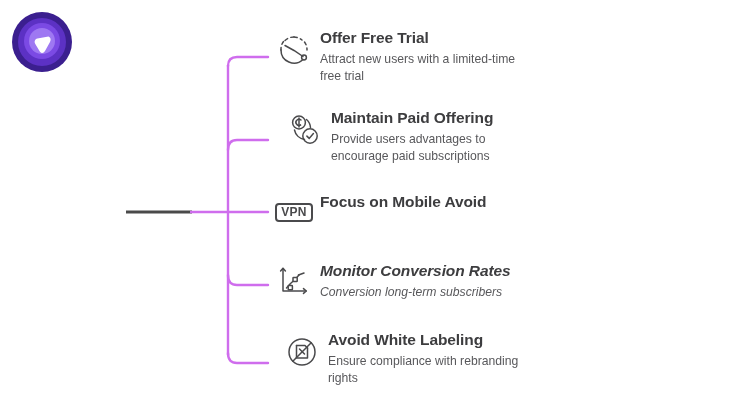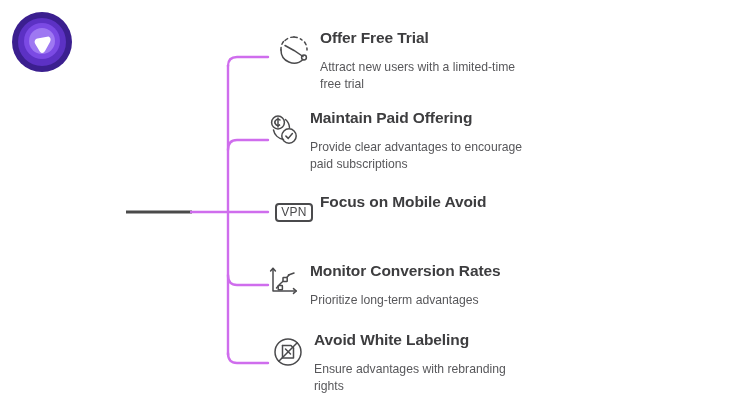--- a/index.html
+++ b/index.html
@@ -32,41 +32,41 @@
     color:#3d3d3f;
     letter-spacing:-0.1px;
     line-height:19px;
     white-space:nowrap;
   }
   .item-desc{
     font-size:12.2px;
     font-weight:normal;
     color:#58585b;
     line-height:17px;
-    margin-top:12px;
+    margin-top:4px;
     max-width:215px;
   }
 
   
   #item-0{left:274px;top:28px;}
-  #item-1{left:264px;top:108px;}
+  #item-1{left:285px;top:108px;}
   #item-2{left:274px;top:190px;}
-  #item-3{left:264px;top:259px;}
-  #item-4{left:268px;top:330px;}
+  #item-3{left:274px;top:259px;font-style:italic;}
+  #item-4{left:282px;top:330px;}
 
   #item-0 .item-title{margin-bottom:0;}
   #item-2 .texts{padding-top:2px;}
   #item-3 .texts{padding-top:2px;}
 
   .vpn-box{
     border:2px solid #4a4a4c;
     border-radius:4px;
     padding:1px 4px;
     font-size:12px;
-    font-weight:normal;
+    font-weight:bold;
     color:#4a4a4c;
     letter-spacing:0.3px;
     line-height:13px;
     font-family:"Liberation Sans","DejaVu Sans",sans-serif;
   }
 </style>
 </head>
 <body>
 
 <div id="canvas">
@@ -129,21 +129,21 @@
           <line x1="11" y1="6" x2="11" y2="15"></line>
           <path d="M18.5 7.5 A12 12 0 0 1 22.5 15.5"></path>
           <path d="M6.5 18 A12 12 0 0 0 16.5 27.5"></path>
           <circle cx="22" cy="24" r="7.2"></circle>
           <path d="M18.9 24.1 L21.2 26.4 L25.4 21.6"></path>
         </g>
       </svg>
     </div>
     <div class="texts">
       <div class="item-title">Maintain Paid Offering</div>
-      <div class="item-desc">Provide clear advantages to encourage paid subscriptions</div>
+      <div class="item-desc">Provide users advantages to encourage paid subscriptions</div>
     </div>
   </div>
 
   <div class="item" id="item-2">
     <div class="icon-wrap">
       <span class="vpn-box">VPN</span>
     </div>
     <div class="texts">
       <div class="item-title">Focus on Mobile Avoid</div>
     </div>
@@ -158,35 +158,35 @@
           <path d="M26.5 24.6 L29.3 27 L26.5 29.4"></path>
           <path d="M9.5 24 L13.5 19.5 L17.5 16 L22 11"></path>
           <rect x="11.2" y="21.6" width="4.2" height="4.2" rx="0.6" fill="#ffffff"></rect>
           <rect x="16.0" y="13.4" width="4.2" height="4.2" rx="0.6" fill="#ffffff"></rect>
           <path d="M21.5 11 L27 9"></path>
         </g>
       </svg>
     </div>
     <div class="texts">
       <div class="item-title">Monitor Conversion Rates</div>
-      <div class="item-desc">Prioritize long-term advantages</div>
+      <div class="item-desc">Conversion long-term subscribers</div>
     </div>
   </div>
 
   <div class="item" id="item-4">
     <div class="icon-wrap">
       <svg width="34" height="34" viewBox="0 0 34 34">
         <g fill="none" stroke="#4a4a4c" stroke-width="1.5" stroke-linecap="round" stroke-linejoin="round">
           <circle cx="17" cy="17" r="13"></circle>
           <line x1="7.8" y1="26.2" x2="26.2" y2="7.8"></line>
           <path d="M11.5 10.5 L11.5 23 L22.5 23 L22.5 13"></path>
           <path d="M11.5 10.5 L20 10.5 L22.5 13"></path>
           <path d="M14.5 14 L19.5 19"></path>
         </g>
       </svg>
     </div>
     <div class="texts">
       <div class="item-title">Avoid White Labeling</div>
-      <div class="item-desc">Ensure advantages with rebranding rights</div>
+      <div class="item-desc">Ensure compliance with rebranding rights</div>
     </div>
   </div>
 
 </div>
 
 </body></html>

